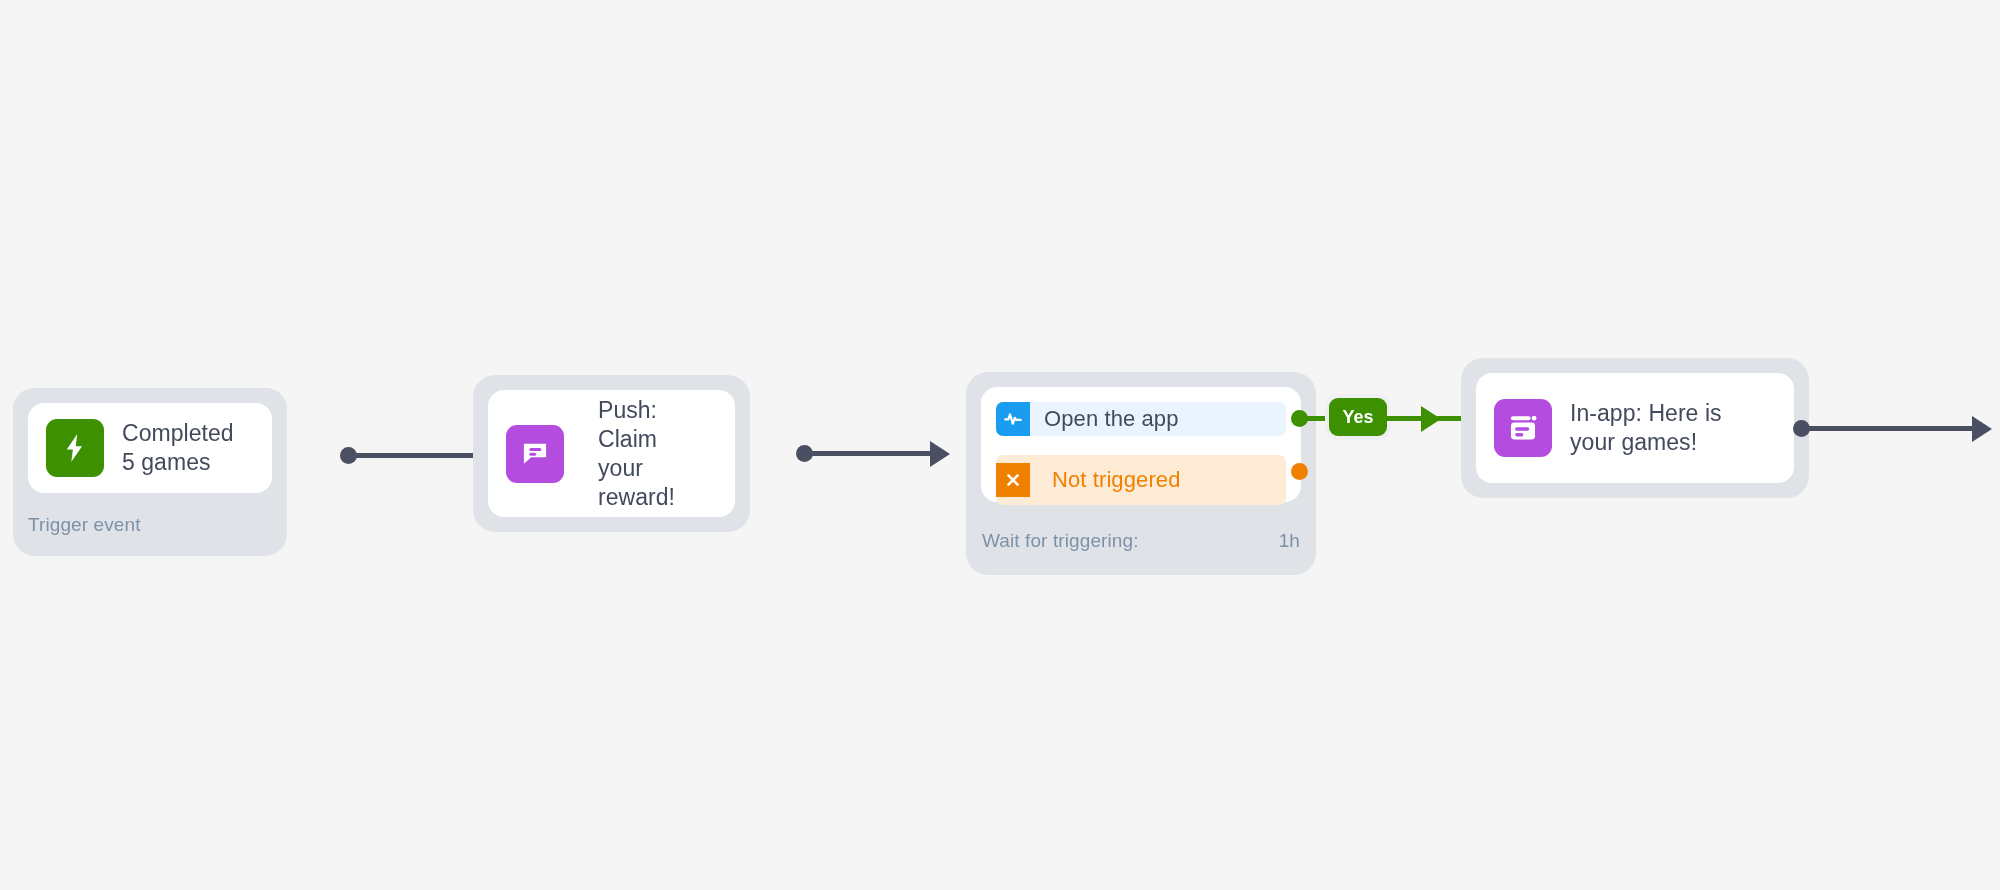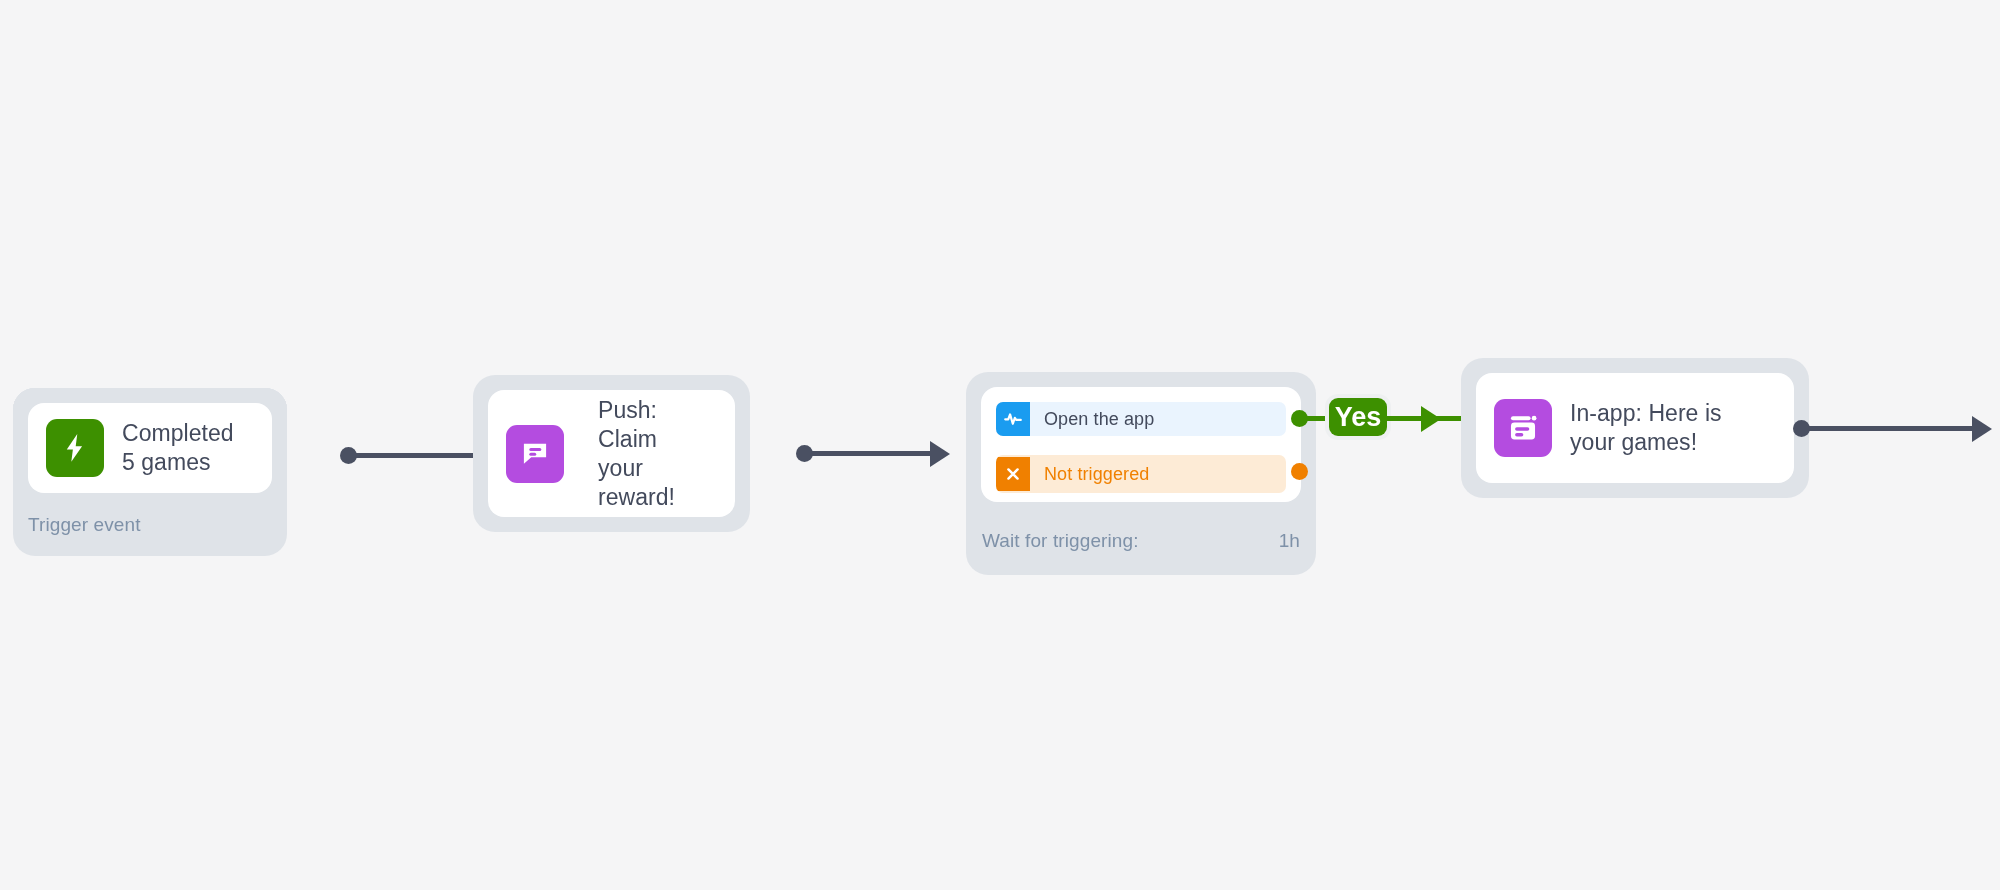--- a/index.html
+++ b/index.html
@@ -80,21 +80,21 @@
   }
   .cond-chip {
     flex: 0 0 auto;
     width: 34px;
     height: 34px;
     display: flex;
     align-items: center;
     justify-content: center;
   }
   .cond-label {
-    font-size: 18px;
+    font-size: 22px;
     padding-left: 14px;
     letter-spacing: .1px;
     font-weight: 400;
   }
   .cond-row.positive { background: #eaf4fe; }
   .cond-row.positive .cond-chip { background: #1a9cf0; }
   .cond-row.positive .cond-label { color: #434a5c; }
   .cond-row.negative { background: #fdebd6; }
   .cond-row.negative .cond-chip { background: #f08000; }
   .cond-row.negative .cond-label { color: #f08000; }
@@ -126,21 +126,21 @@
     border-bottom: 13px solid transparent;
     border-left: 20px solid #4a5062;
   }
   .arrowhead.green { border-left-color: #3d9000; }
 
   
   .branch-badge {
     position: absolute;
     background: #3d9000;
     color: #ffffff;
-    font-size: 27px;
+    font-size: 18px;
     font-weight: 700;
     border-radius: 9px;
     display: flex;
     align-items: center;
     justify-content: center;
     box-shadow: 0 0 0 4px #eef0f1;
     box-sizing: border-box;
   }
 </style>
 </head>
@@ -202,21 +202,21 @@
 
   <div class="cond-row positive" style="left:996px; top:402px; width:290px; height:34px;">
     <span class="cond-chip">
       <svg width="22" height="22" viewBox="0 0 24 24" aria-hidden="true">
         <path d="M3.5 12.4 h3.3 l2.0 -5.4 l3.0 10.2 l2.2 -6.4 l1.5 2.2 h5.0" fill="none" stroke="#ffffff" stroke-width="2.4" stroke-linecap="round" stroke-linejoin="round"></path>
       </svg>
     </span>
     <span class="cond-label">Open the app</span>
   </div>
 
-  <div class="cond-row negative" style="left:996px; top:455px; width:290px; height:38px;">
+  <div class="cond-row negative" style="left:996px; top:455px; width:290px; height:50px;gap:8px;">
     <span class="cond-chip">
       <svg width="20" height="20" viewBox="0 0 24 24" aria-hidden="true">
         <path d="M6.5 6.5 L17.5 17.5 M17.5 6.5 L6.5 17.5" stroke="#ffffff" stroke-width="2.9" stroke-linecap="round"></path>
       </svg>
     </span>
     <span class="cond-label">Not triggered</span>
   </div>
 
   <div class="node-footer" style="left:966px; top:524px; width:350px; height:34px; padding:0 16px;">
     <span>Wait for triggering:</span>

